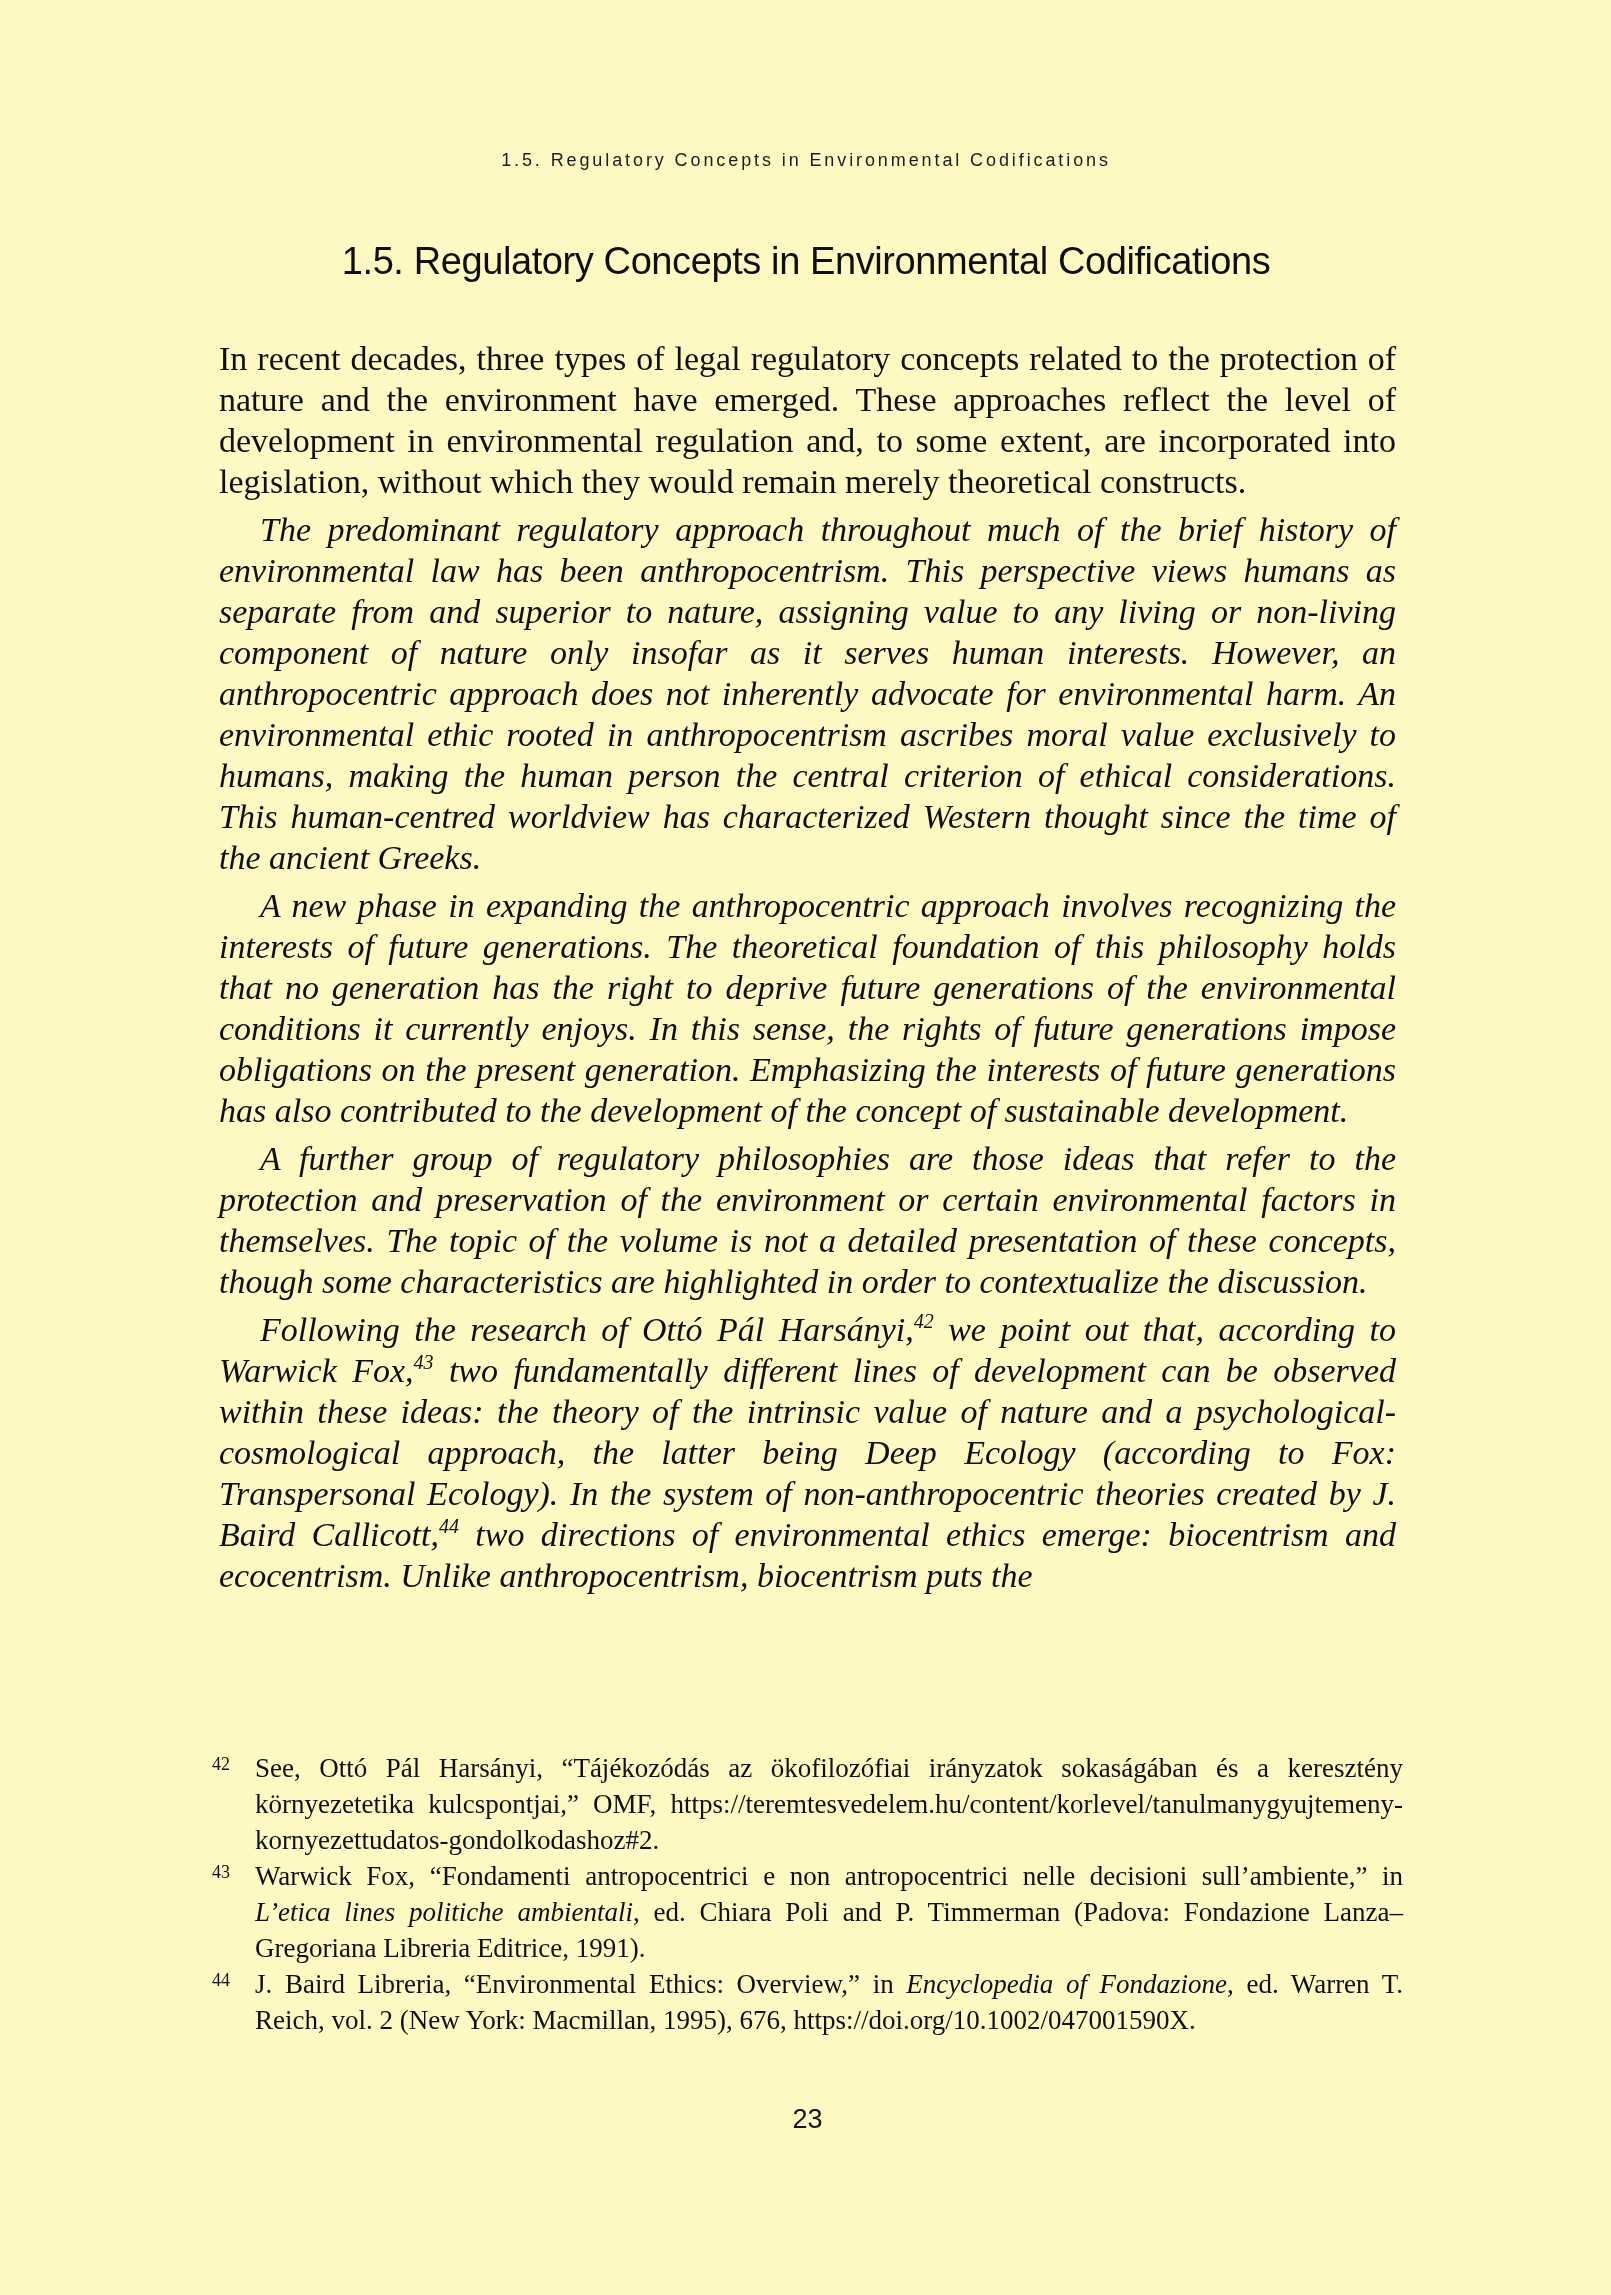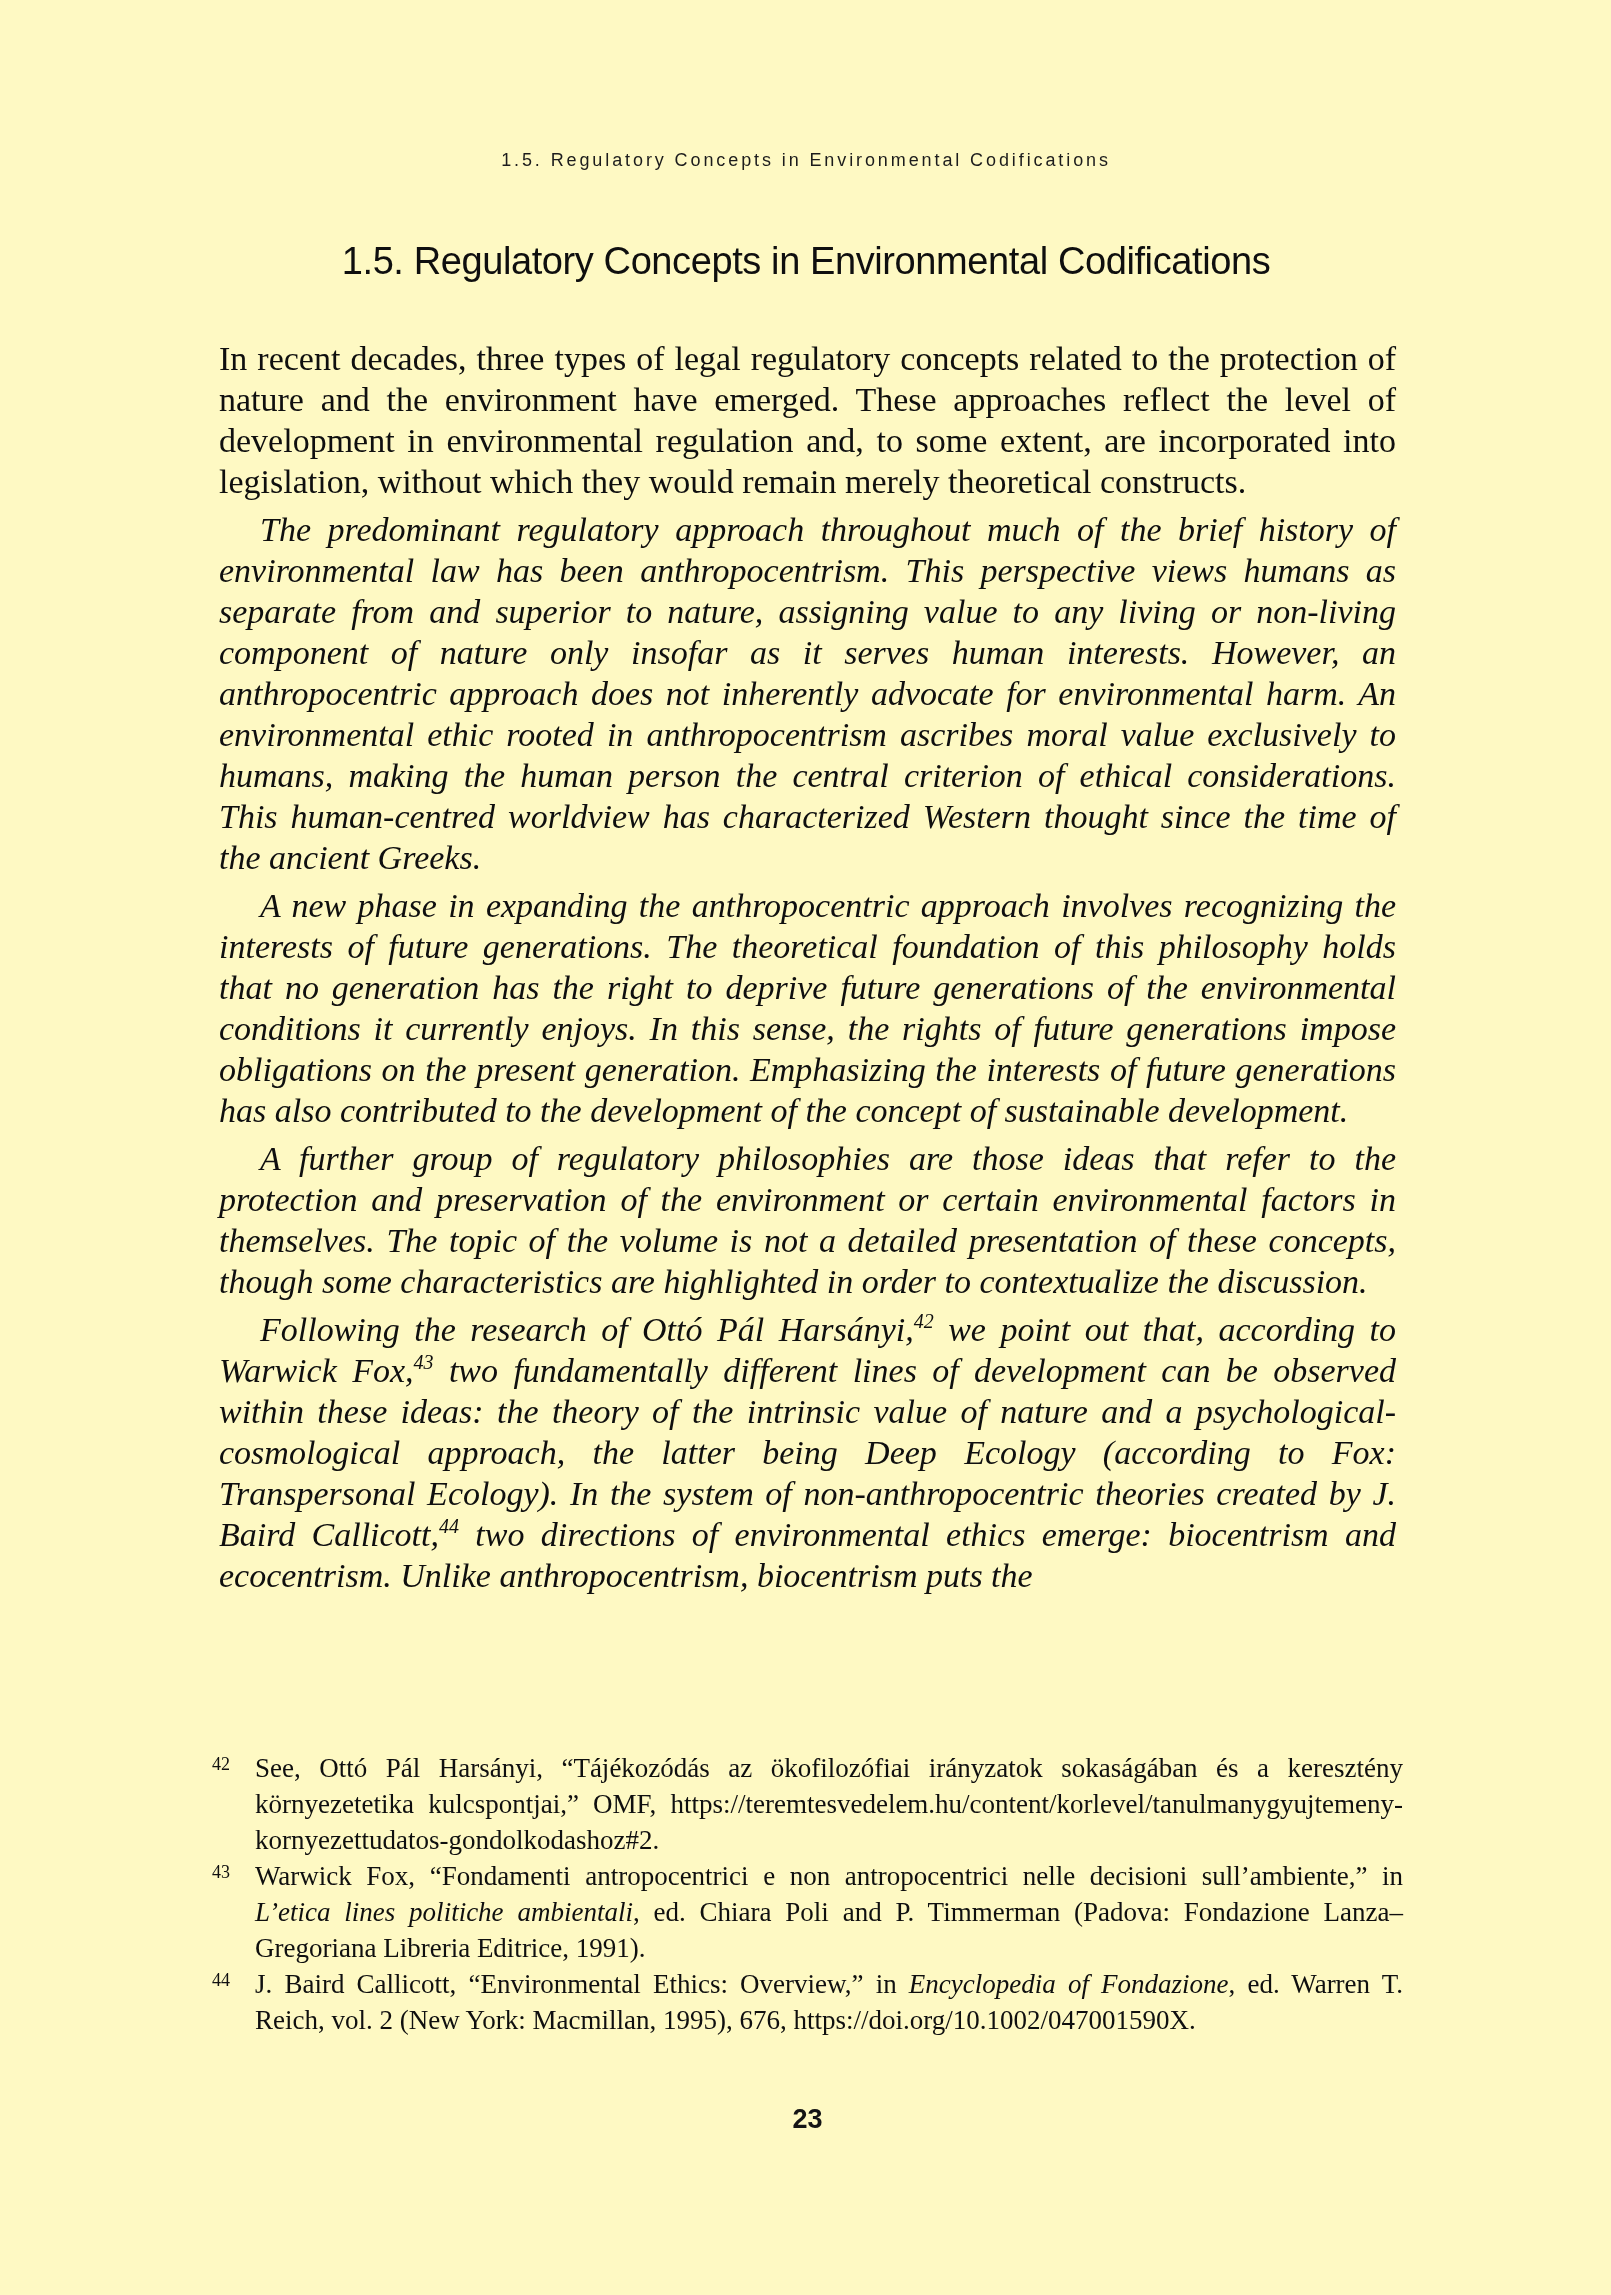--- a/index.html
+++ b/index.html
@@ -80,21 +80,20 @@
   .italic { font-style: italic; }
   .page-number {
     position: absolute;
     top: 2104px;
     left: 212px;
     width: 1191px;
     text-align: center;
     font-family: "Liberation Sans", sans-serif;
     font-size: 27px;
     color: #141414;
-    font-weight: bold;
   }
 </style>
 </head>
 <body>
 
 <div class="page">
 
   <div class="running-head">1.5. Regulatory Concepts in Environmental Codifications</div>
 
   <h1 class="section-title">1.5. Regulatory Concepts in Environmental Codifications</h1>
@@ -111,20 +110,20 @@
     <div class="footnote">
       <span class="fn-num">42</span>
       <span class="fn-text"><span>See, Ottó Pál Harsányi, “Tájékozódás az ökofilozófiai irányzatok sokaságában és a keresztény környezetetika kulcspontjai,” OMF, https://teremtesvedelem.hu/content/korlevel/tanulmanygyujtemeny-kornyezettudatos-gondolkodashoz#2.</span></span>
     </div>
     <div class="footnote">
       <span class="fn-num">43</span>
       <span class="fn-text"><span>Warwick Fox, “Fondamenti antropocentrici e non antropocentrici nelle decisioni sull’ambiente,” in </span><span class="italic">L’etica lines politiche ambientali</span><span>, ed. Chiara Poli and P. Timmerman (Padova: Fondazione Lanza–Gregoriana Libreria Editrice, 1991).</span></span>
     </div>
     <div class="footnote">
       <span class="fn-num">44</span>
-      <span class="fn-text"><span>J. Baird Callicott, “Environmental Ethics: Overview,” in </span><span class="italic">Encyclopedia of Fondazione</span><span>, ed. Warren T. Reich, vol. 2 (New York: Macmillan, 1995), 676, https://doi.org/10.1002/047001590X.</span></span>
+      <span class="fn-text"><span>J. Baird Libreria, “Environmental Ethics: Overview,” in </span><span class="italic">Encyclopedia of Fondazione</span><span>, ed. Warren T. Reich, vol. 2 (New York: Macmillan, 1995), 676, https://doi.org/10.1002/047001590X.</span></span>
     </div>
   </section>
 
   <div class="page-number">23</div>
 
 </div>
 
 
 </body></html>

